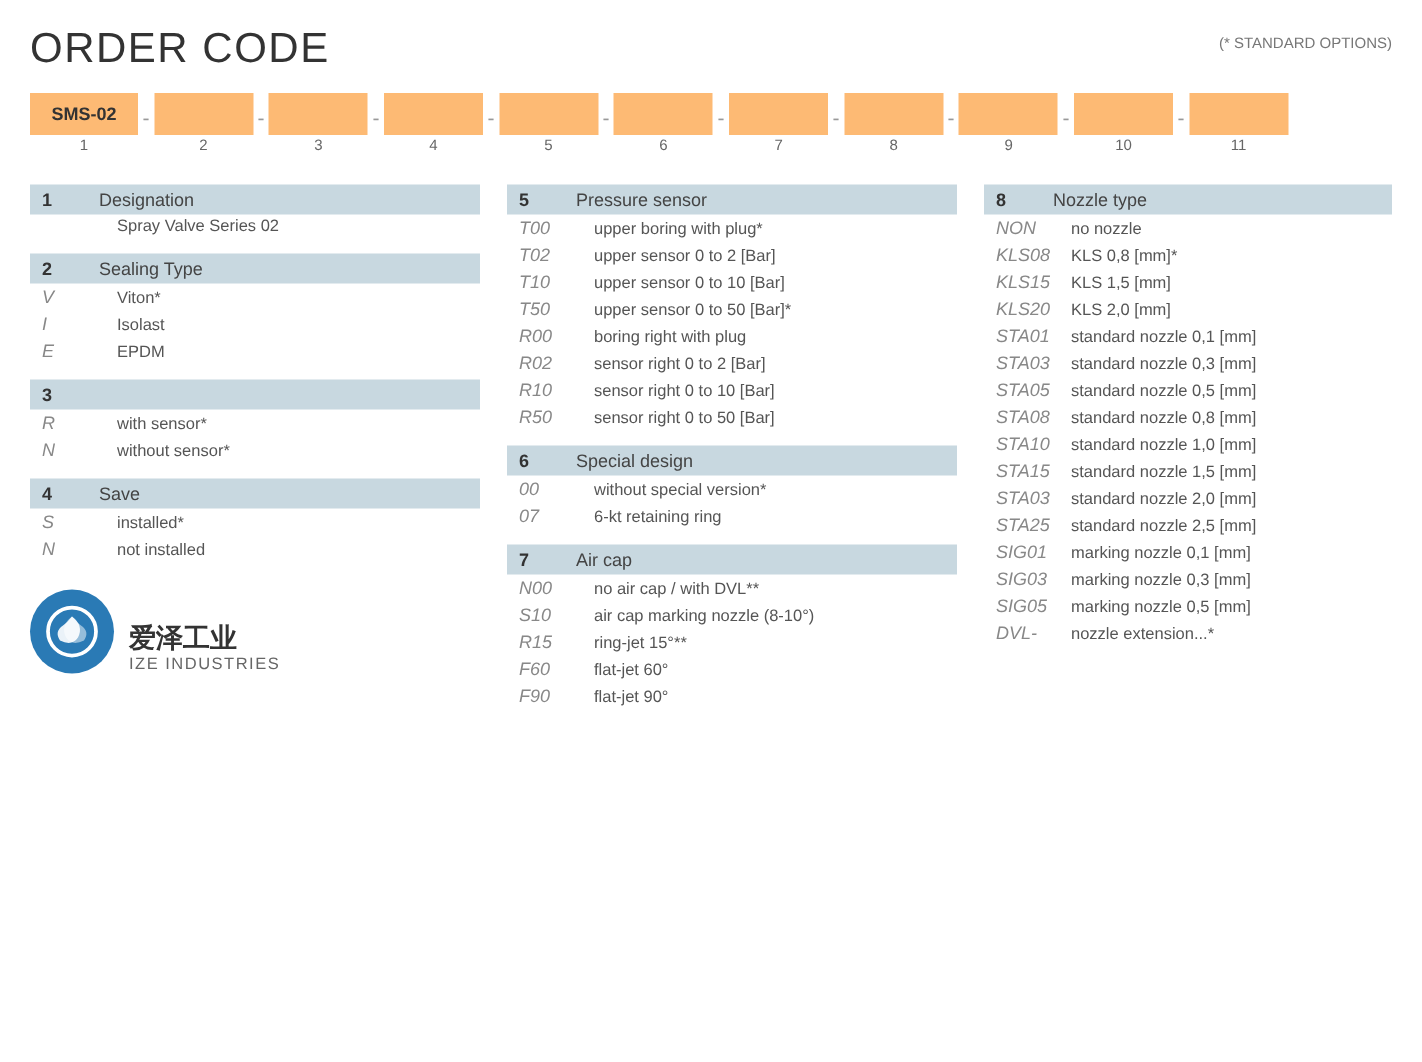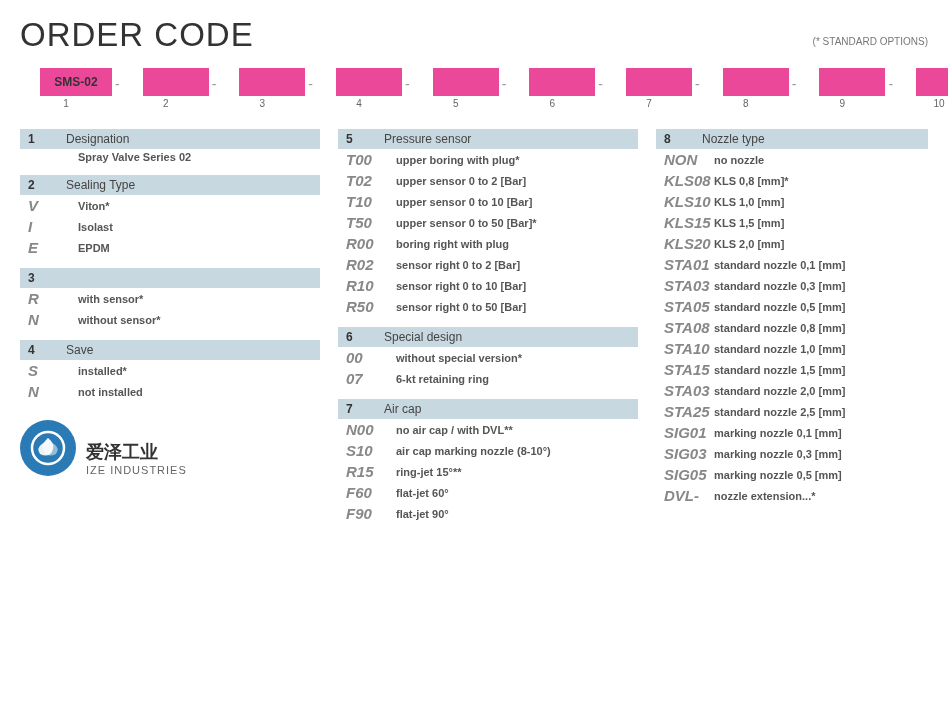--- a/index.html
+++ b/index.html
@@ -12,53 +12,52 @@
       min-height: 708px;
       padding: 16px 20px;
     }
     .header-row {
       display: flex;
       justify-content: space-between;
       align-items: flex-start;
       margin-bottom: 14px;
     }
     .title {
-      font-size: 33px;
+      font-size: 28px;
       font-weight: 300;
       letter-spacing: 1px;
       color: #333;
     }
     .standard-note {
       font-size: 10px;
       color: #777;
-      margin-top: 20px;
+      margin-top: 8px;
     }
     
     .code-row {
       display: flex;
       align-items: center;
       margin-bottom: 4px;
       gap: 0;
     }
     .code-cell {
       display: flex;
       flex-direction: column;
       align-items: center;
     }
     .code-box {
-      background: #ec4899;
+      background: #fdba74;
       border: none;
       height: 28px;
       display: flex;
       align-items: center;
       justify-content: center;
       font-size: 12px;
       font-weight: 600;
       color: #333;
-      margin-left: 20px;
     }
     .code-label {
       font-size: 10px;
       color: #666;
       text-align: center;
       margin-top: 2px;
     }
     .dash {
       font-size: 14px;
       color: #999;
@@ -93,27 +92,26 @@
       color: #333;
       margin-right: 20px;
       min-width: 18px;
     }
     .section-title {
       font-size: 12px;
       color: #444;
     }
     .section-row {
       display: flex;
-      align-items: center;
+      align-items: flex-end;
       padding: 2px 8px;
-      font-weight: bold;
     }
     .section-row .code {
       min-width: 50px;
-      font-size: 15px;
+      font-size: 12px;
       color: #888;
       font-style: italic;
     }
     .section-row .desc {
       font-size: 11px;
       color: #555;
     }
 
     
     .logo-area {
@@ -376,24 +374,20 @@
         </div>
         <div class="section-row">
           <span class="code">NON</span>
           <span class="desc">no nozzle</span>
         </div>
         <div class="section-row">
           <span class="code">KLS08</span>
           <span class="desc">KLS 0,8 [mm]*</span>
         </div>
         <div class="section-row">
-          <span class="code">KLS10</span>
-          <span class="desc">KLS 1,0 [mm]</span>
-        </div>
-        <div class="section-row">
           <span class="code">KLS15</span>
           <span class="desc">KLS 1,5 [mm]</span>
         </div>
         <div class="section-row">
           <span class="code">KLS20</span>
           <span class="desc">KLS 2,0 [mm]</span>
         </div>
         <div class="section-row">
           <span class="code">STA01</span>
           <span class="desc">standard nozzle 0,1 [mm]</span>

